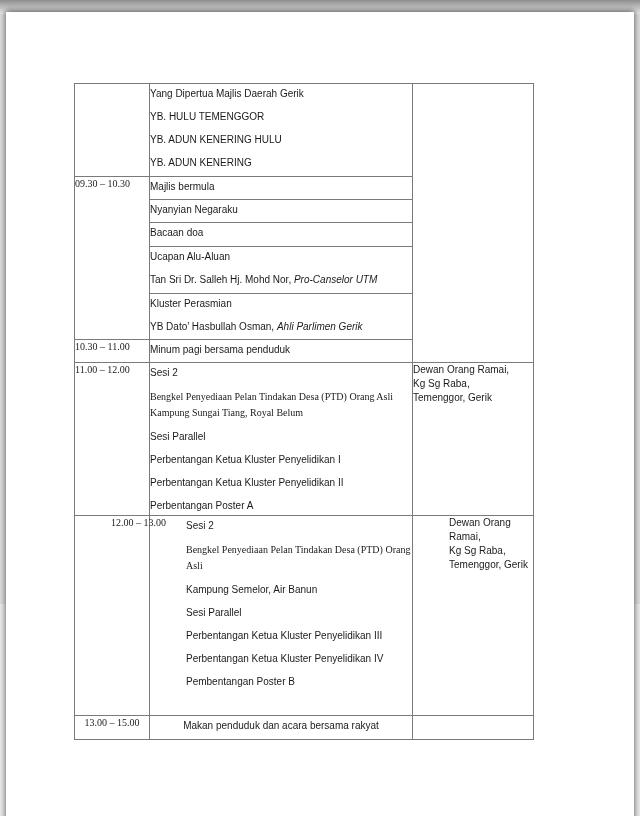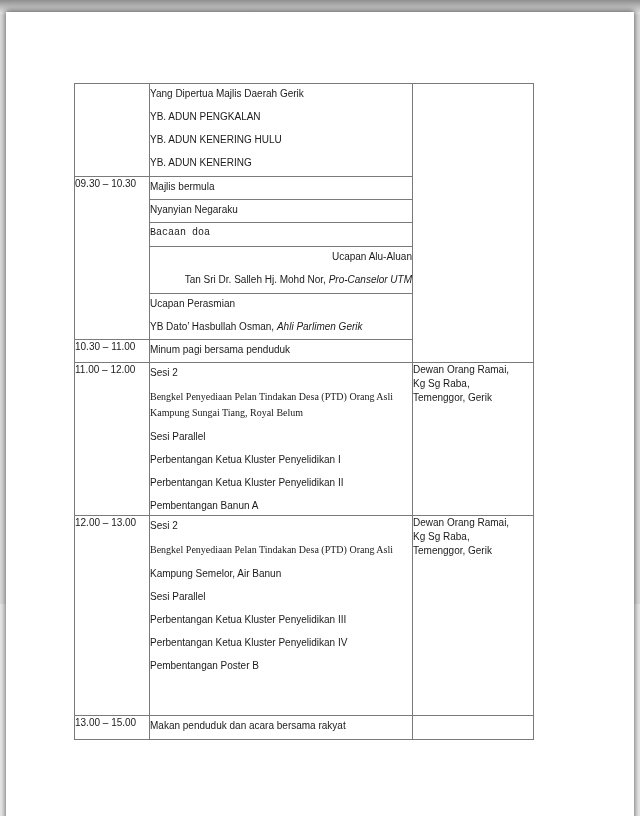--- a/index.html
+++ b/index.html
@@ -48,20 +48,21 @@
       padding: 0;
     }
     col.c-time { width: 75px; }
     col.c-act { width: 263px; }
     col.c-venue { width: 121px; }
 
     .time {
       padding: 3px 0 0 5px;
       white-space: nowrap;
       line-height: 14px;
+      font-family: Liberation Serif, serif;
     }
     .venue {
       padding: 3px 4px 0 5px;
       line-height: 14px;
     }
     .venue span { display: block; }
 
     .act {
       padding: 0 4px 0 5px;
     }
@@ -71,47 +72,47 @@
       padding-top: 3px;
     }
     .act p + p { padding-top: 9px; }
     .act p.wrap { line-height: 16px; font-family: Liberation Serif, serif; }
     .act .em { font-style: italic; }
 
     
     tr.r-top td { height: 92px; }
     tr.r-a td { height: 22px; }
     tr.r-b td { height: 22px; margin-left: 17px; }
-    tr.r-c td { height: 23px; font-family: Liberation Mono, monospace; }
-    tr.r-d td { height: 46px; text-align: right; }
+    tr.r-c td { height: 23px; }
+    tr.r-d td { height: 46px; }
     tr.r-e td { height: 45px; }
     tr.r-f td { height: 22px; }
     tr.r-g td { height: 152px; margin-top: 48px; }
-    tr.r-h td { height: 199px; }
-    tr.r-i td { height: 23px; }
+    tr.r-h td { height: 199px; padding-left: 36px; }
+    tr.r-i td { height: 23px; text-align: center; }
   </style>
 </head>
 <body>
 
 <div class="viewer">
   <div class="top-shadow"></div>
   <div class="page">
     <table class="agenda">
       <colgroup>
         <col class="c-time">
           <col class="c-act">
           <col class="c-venue">
       </colgroup>
       <tbody>
 
         <tr class="r-top">
           <td class="time" rowspan="1"></td>
           <td class="act">
             <p>Yang Dipertua Majlis Daerah Gerik</p>
-            <p>YB. ADUN PENGKALAN</p>
+            <p>YB. HULU TEMENGGOR</p>
             <p>YB. ADUN KENERING HULU</p>
             <p>YB. ADUN KENERING</p>
           </td>
           <td class="venue" rowspan="7"></td>
         </tr>
 
         <tr class="r-a">
           <td class="time" rowspan="5">
             <span>09.30 – 10.30</span>
           </td>
@@ -134,21 +135,21 @@
 
         <tr class="r-d">
           <td class="act">
             <p>Ucapan Alu-Aluan</p>
             <p><span>Tan Sri Dr. Salleh Hj. Mohd Nor, </span><span class="em">Pro-Canselor UTM</span></p>
           </td>
         </tr>
 
         <tr class="r-e">
           <td class="act">
-            <p>Ucapan Perasmian</p>
+            <p>Kluster Perasmian</p>
             <p><span>YB Dato’ Hasbullah Osman, </span><span class="em">Ahli Parlimen Gerik</span></p>
           </td>
         </tr>
 
         <tr class="r-f">
           <td class="time">
             <span>10.30 – 11.00</span>
           </td>
           <td class="act">
             <p>Minum pagi bersama penduduk</p>
@@ -158,21 +159,21 @@
         <tr class="r-g">
           <td class="time">
             <span>11.00 – 12.00</span>
           </td>
           <td class="act">
             <p>Sesi 2</p>
             <p class="wrap">Bengkel Penyediaan Pelan Tindakan Desa (PTD) Orang Asli Kampung Sungai Tiang, Royal Belum</p>
             <p>Sesi Parallel</p>
             <p>Perbentangan Ketua Kluster Penyelidikan I</p>
             <p>Perbentangan Ketua Kluster Penyelidikan II</p>
-            <p>Pembentangan Banun A</p>
+            <p>Perbentangan Poster A</p>
           </td>
           <td class="venue">
             <span>Dewan Orang Ramai,</span>
             <span>Kg Sg Raba,</span>
             <span>Temenggor, Gerik</span>
           </td>
         </tr>
 
         <tr class="r-h">
           <td class="time">

